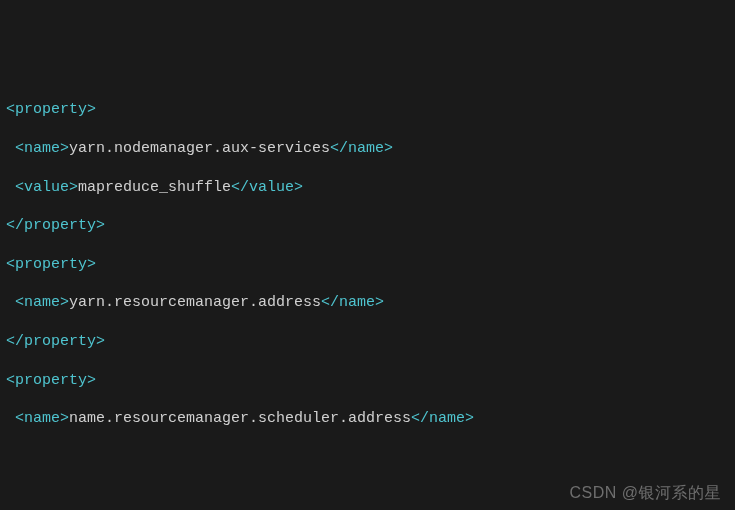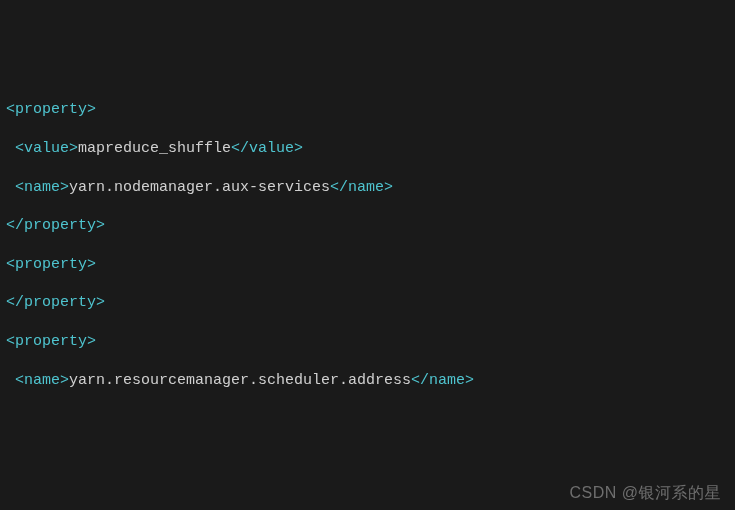--- a/index.html
+++ b/index.html
@@ -41,27 +41,28 @@
       height: 19.3px;
     }
   </style>
 </head>
 <body>
 
 
 
 <div>
 <span class="line"><span class="tag">&lt;property&gt;</span></span>
+<span class="line"><span class="text"> </span><span class="tag">&lt;name&gt;</span><span class="text">yarn.nodemanager.aux-services</span><span class="tag">&lt;/name&gt;</span></span>
 <span class="line"><span class="text"> </span><span class="tag">&lt;value&gt;</span><span class="text">mapreduce_shuffle</span><span class="tag">&lt;/value&gt;</span></span>
-<span class="line"><span class="text"> </span><span class="tag">&lt;name&gt;</span><span class="text">yarn.nodemanager.aux-services</span><span class="tag">&lt;/name&gt;</span></span>
 <span class="line"><span class="tag">&lt;/property&gt;</span></span>
 <span class="line"><span class="tag">&lt;property&gt;</span></span>
+<span class="line"><span class="text"> </span><span class="tag">&lt;name&gt;</span><span class="text">yarn.resourcemanager.address</span><span class="tag">&lt;/name&gt;</span></span>
 <span class="line"><span class="tag">&lt;/property&gt;</span></span>
 <span class="line"><span class="tag">&lt;property&gt;</span></span>
-<span class="line"><span class="text"> </span><span class="tag">&lt;name&gt;</span><span class="text">yarn.resourcemanager.scheduler.address</span><span class="tag">&lt;/name&gt;</span></span>
+<span class="line"><span class="text"> </span><span class="tag">&lt;name&gt;</span><span class="text">name.resourcemanager.scheduler.address</span><span class="tag">&lt;/name&gt;</span></span>
 
 
 
 
 
 
 
 
 
 

